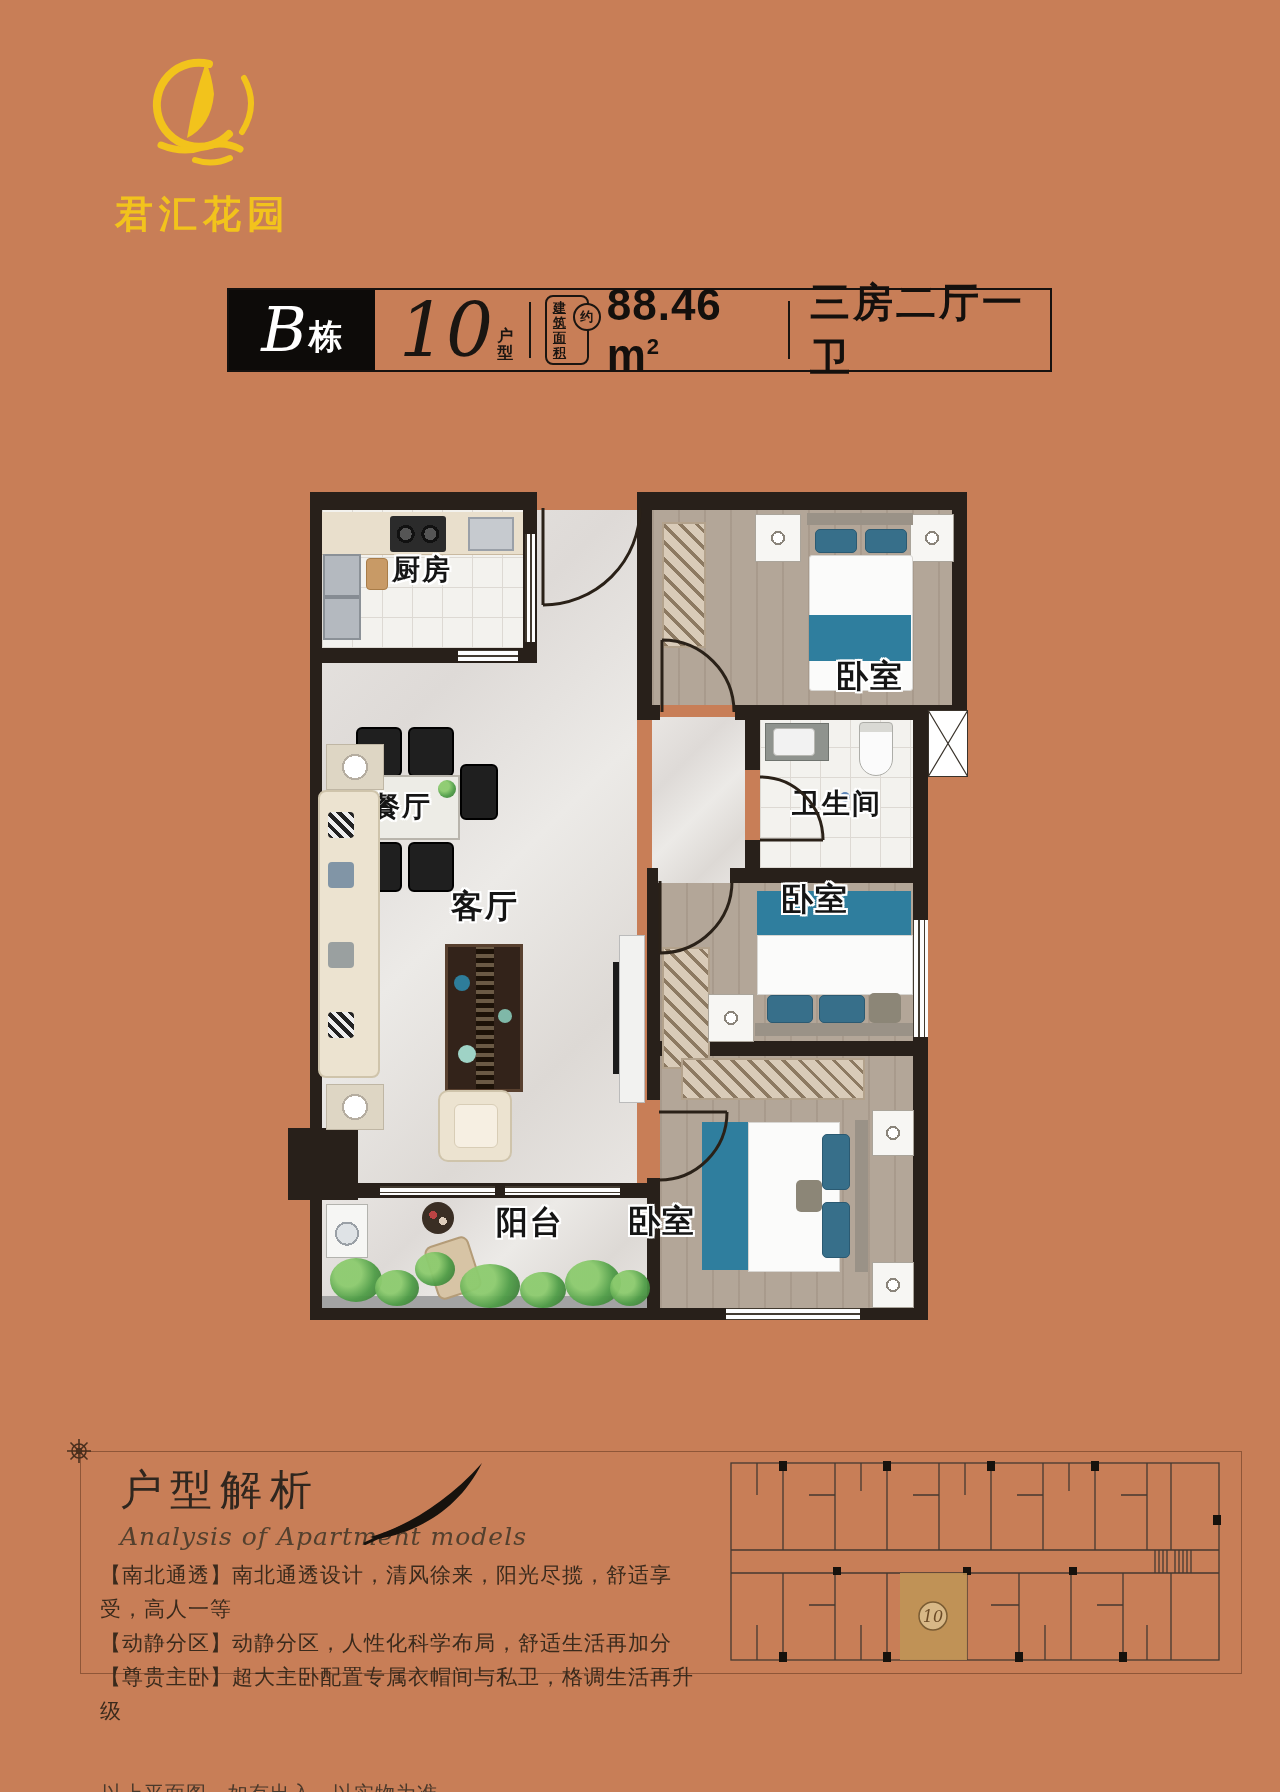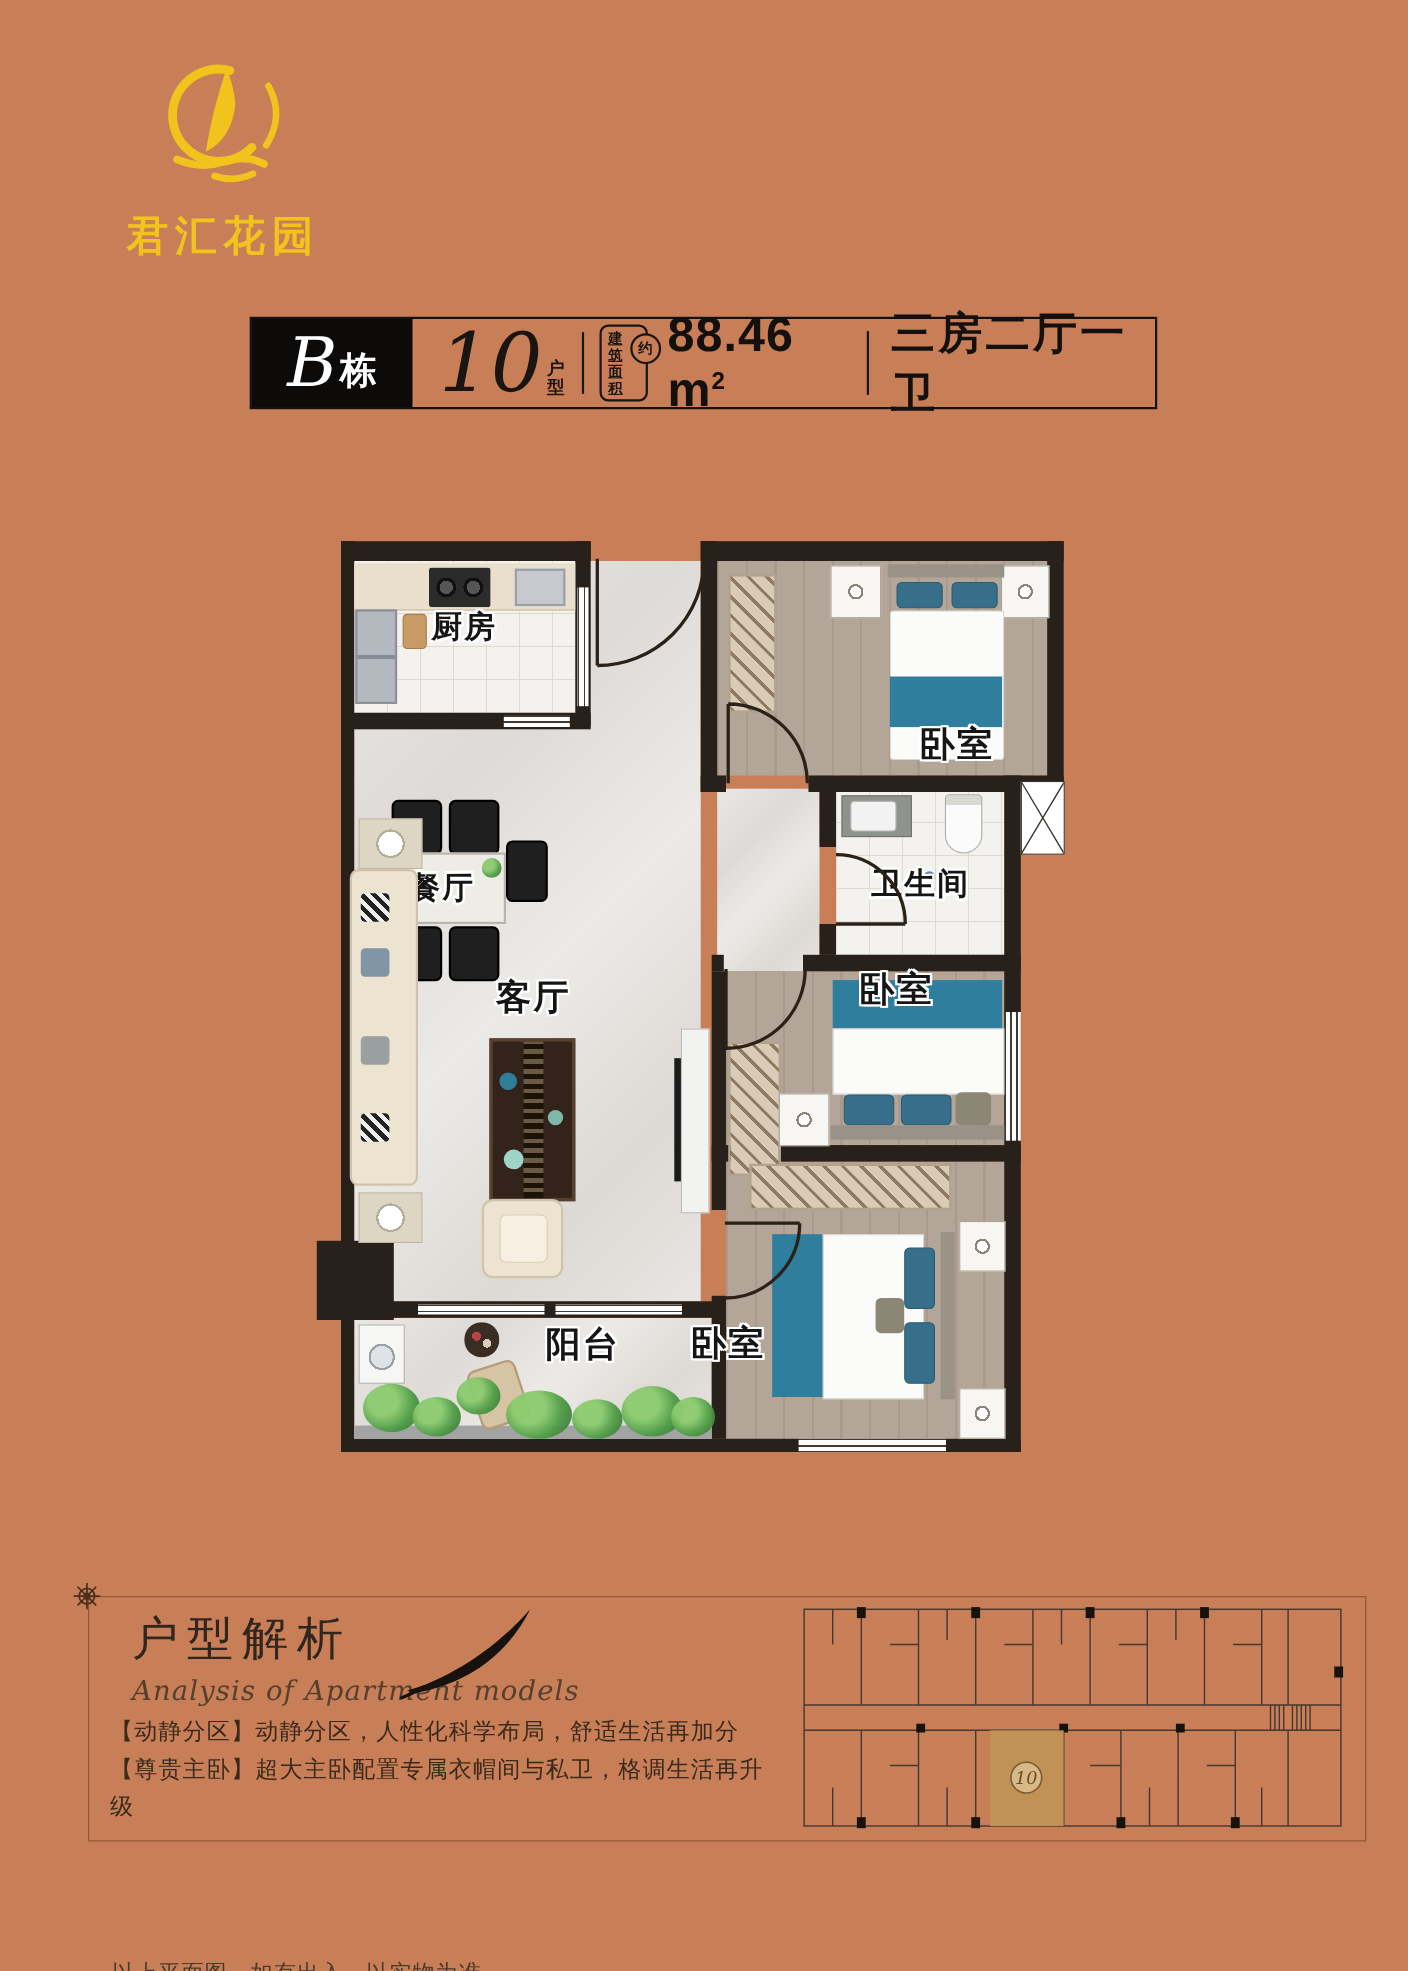--- a/index.html
+++ b/index.html
@@ -228,20 +228,21 @@
 <div class="abs" style="left:120px;top:1462px;">
   <div style="font-family:'DejaVu Serif',serif;font-size:42px;color:#2f261e;letter-spacing:8px;">户型解析</div>
   <div style="font-family:'DejaVu Serif',serif;font-style:italic;font-size:25px;color:#53402e;margin-top:4px;letter-spacing:1px;">Analysis of Apartment models</div>
 </div>
 <svg class="abs" style="left:360px;top:1455px;" width="130" height="90" viewBox="0 0 130 90">
   <path d="M10 82 C 40 74, 85 50, 122 8 C 100 52, 62 76, 18 84 Z" fill="#17120d"></path>
   <path d="M4 89 L46 70" stroke="#17120d" stroke-width="3" fill="none"></path>
 </svg>
 
 <div class="abs" style="left:100px;top:1558px;width:600px;">
+  <div class="bullet">【南北通透】南北通透设计，清风徐来，阳光尽揽，舒适享受，高人一等</div>
   <div class="bullet">【动静分区】动静分区，人性化科学布局，舒适生活再加分</div>
   <div class="bullet">【尊贵主卧】超大主卧配置专属衣帽间与私卫，格调生活再升级</div>
 </div>
 
 <svg class="abs" style="left:723px;top:1455px;" width="504" height="235" viewBox="0 0 504 235">
   <g fill="none" stroke="#463931" stroke-width="1.3">
     <rect x="8" y="8" width="488" height="197"></rect>
     <path d="M8 95 H496 M8 118 H496"></path>
     <path d="M60 8 V95 M112 8 V95 M164 8 V95 M216 8 V95 M268 8 V95 M320 8 V95 M372 8 V95 M424 8 V95 M448 8 V95"></path>
     <path d="M60 118 V205 M112 118 V205 M164 118 V205 M244 118 V205 M296 118 V205 M348 118 V205 M400 118 V205 M448 118 V205"></path>

